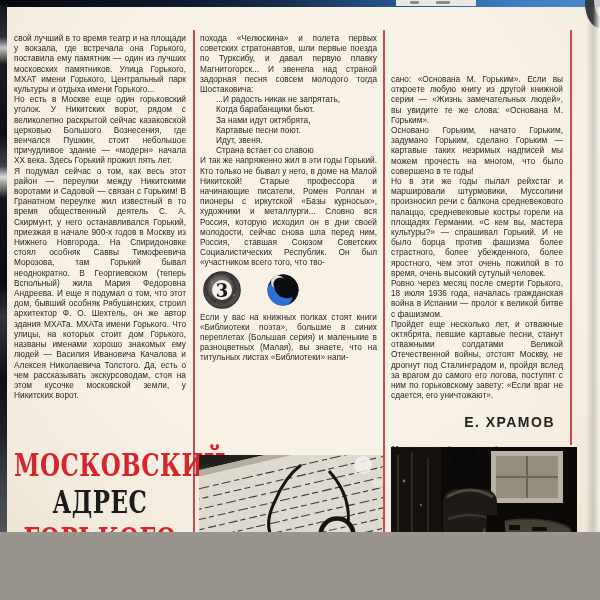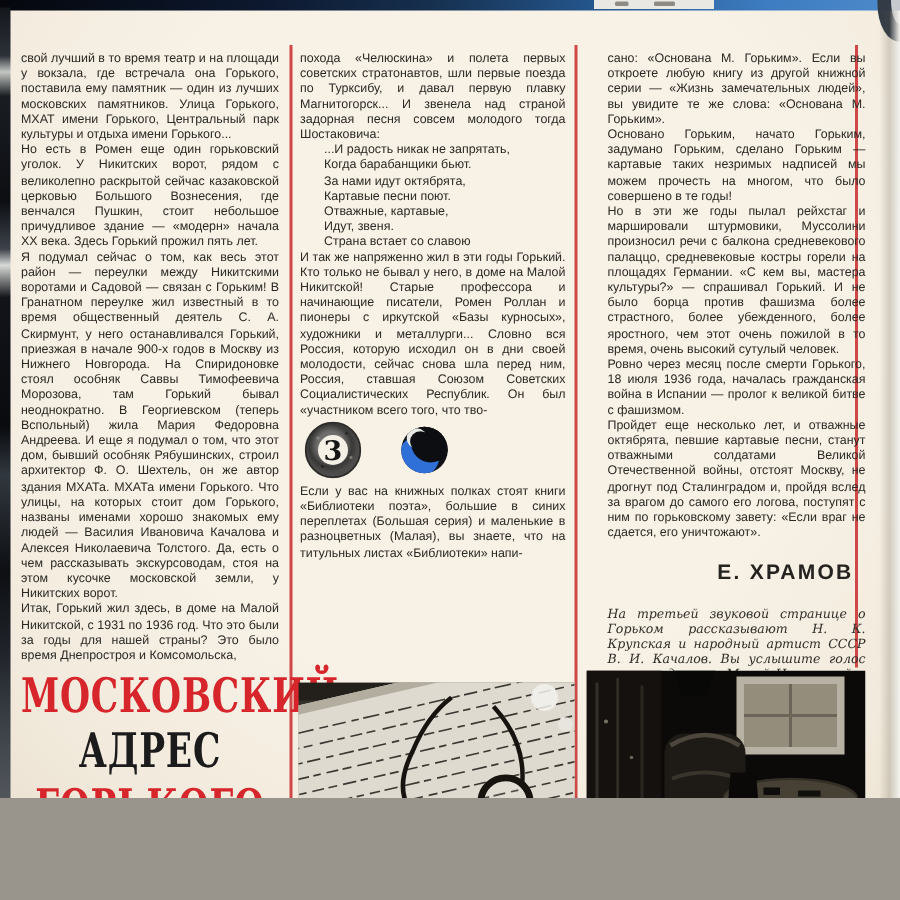--- a/index.html
+++ b/index.html
@@ -23,21 +23,21 @@
     background:linear-gradient(90deg,rgba(0,0,0,0) 0%,rgba(92,85,72,.22) 50%,#f4f3ef 100%);}
   
   .vsep{position:absolute;width:1.5px;background:#cf4747;}
   #sep1{left:193px;top:30px;height:558px;}
   #sep2{left:383px;top:30px;height:558px;}
   #sep3{left:570px;top:30px;height:415px;}
   
   .col{position:absolute;top:33px;font-size:8.3px;line-height:10.2px;color:#2a2924;}
   #col1{left:14px;width:172px;}
   #col2{left:200px;width:177px;}
-  #col3{left:405px;width:172px;}
+  #col3{left:391px;width:172px;margin-top:41px;}
   .col p{margin:0;text-align:justify;}
   .verse div{padding-left:16px;text-align:left;}
   .icons-row{height:40px;display:flex;align-items:center;gap:26px;padding-left:3px;margin:2px 0 2px 0;}
   .signature{margin-top:16px;padding-right:8px;text-align:right;font-size:14px;font-weight:600;letter-spacing:1.5px;color:#24231f;}
   .note{margin-top:18px;font-family:"DejaVu Serif",serif;font-style:italic;font-size:8.4px;line-height:10px;text-align:justify;color:#312f2a;}
   
   #title{position:absolute;left:14px;top:454px;width:172px;text-align:center;
     font-family:"DejaVu Serif",serif;font-weight:bold;}
   .title-line{display:block;height:37px;font-size:23px;letter-spacing:.5px;
     transform:scaleY(1.38);transform-origin:50% 60%;}
@@ -60,33 +60,31 @@
   <div class="left-strip"></div>
   <div class="left-red-tick"></div>
   <div class="right-edge"></div>
 
   <div class="vsep" id="sep1"></div>
   <div class="vsep" id="sep2"></div>
   <div class="vsep" id="sep3"></div>
 
   <div class="col" id="col1">
     <p>свой лучший в то время театр и на площади у вокзала, где встречала она Горького, поставила ему памятник — один из лучших московских памятников. Улица Горького, МХАТ имени Горького, Центральный парк культуры и отдыха имени Горького...</p>
-    <p>Но есть в Ромен еще один горьковский уголок. У Никитских ворот, рядом с великолепно раскрытой сейчас казаковской церковью Большого Вознесения, где венчался Пушкин, стоит небольшое причудливое здание — «модерн» начала XX века. Здесь Горький прожил пять лет.</p>
+    <p>Но есть в Москве еще один горьковский уголок. У Никитских ворот, рядом с великолепно раскрытой сейчас казаковской церковью Большого Вознесения, где венчался Пушкин, стоит небольшое причудливое здание — «модерн» начала XX века. Здесь Горький прожил пять лет.</p>
     <p>Я подумал сейчас о том, как весь этот район — переулки между Никитскими воротами и Садовой — связан с Горьким! В Гранатном переулке жил известный в то время общественный деятель С. А. Скирмунт, у него останавливался Горький, приезжая в начале 900-х годов в Москву из Нижнего Новгорода. На Спиридоновке стоял особняк Саввы Тимофеевича Морозова, там Горький бывал неоднократно. В Георгиевском (теперь Вспольный) жила Мария Федоровна Андреева. И еще я подумал о том, что этот дом, бывший особняк Рябушинских, строил архитектор Ф. О. Шехтель, он же автор здания МХАТа. МХАТа имени Горького. Что улицы, на которых стоит дом Горького, названы именами хорошо знакомых ему людей — Василия Ивановича Качалова и Алексея Николаевича Толстого. Да, есть о чем рассказывать экскурсоводам, стоя на этом кусочке московской земли, у Никитских ворот.</p>
-    <p>Итак, Горький жил здесь, в доме на Малой Никитской, с 1931 по 1936 год. Что это были за годы для нашей страны? Это было время Днепростроя и Комсомольска,</p>
   </div>
 
   <div class="col" id="col2">
     <p>похода «Челюскина» и полета первых советских стратонавтов, шли первые поезда по Турксибу, и давал первую плавку Магнитогорск... И звенела над страной задорная песня совсем молодого тогда Шостаковича:</p>
     <div class="verse">
       <div>...И радость никак не запрятать,</div>
       <div>Когда барабанщики бьют.</div>
       <div>За нами идут октябрята,</div>
       <div>Картавые песни поют.</div>
-      <div>Отважные, картавые,</div>
       <div>Идут, звеня.</div>
       <div>Страна встает со славою</div>
     </div>
     <p>И так же напряженно жил в эти годы Горький. Кто только не бывал у него, в доме на Малой Никитской! Старые профессора и начинающие писатели, Ромен Роллан и пионеры с иркутской «Базы курносых», художники и металлурги... Словно вся Россия, которую исходил он в дни своей молодости, сейчас снова шла перед ним, Россия, ставшая Союзом Советских Социалистических Республик. Он был «участником всего того, что тво-</p>
 
     <div class="icons-row">
 
       <svg width="38" height="38" viewBox="0 0 38 38">
         <defs>
           <radialGradient id="rg" cx="46%" cy="42%">

